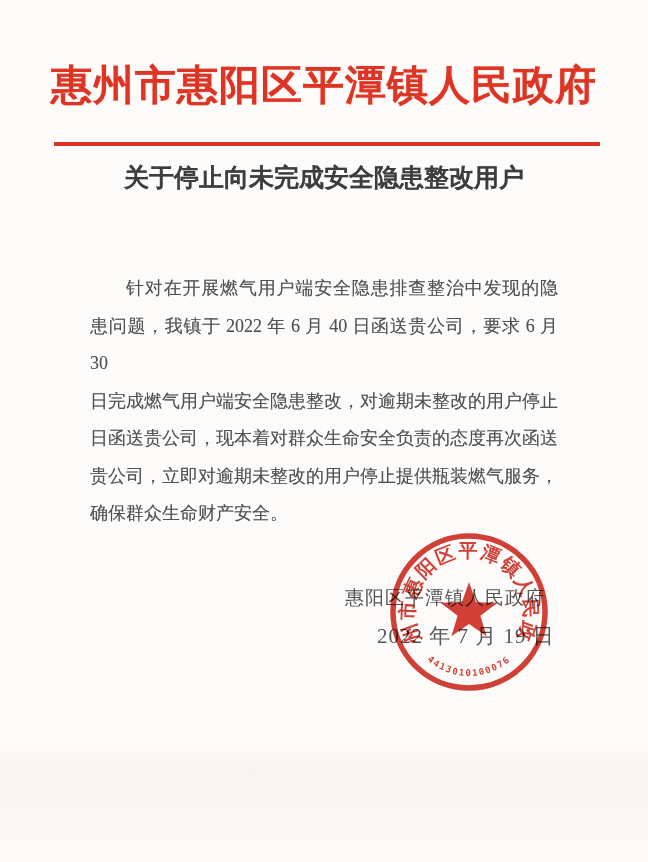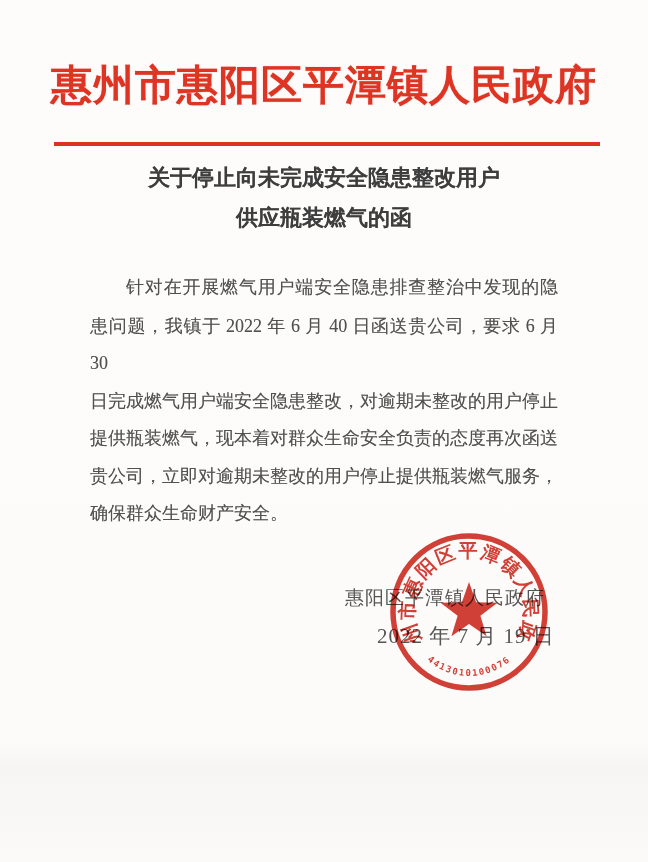--- a/index.html
+++ b/index.html
@@ -25,38 +25,38 @@
   }
   .red-rule {
     position: absolute;
     top: 142px; left: 54px; width: 546px; height: 4px;
     background: #dc3222;
   }
   .doc-title {
     position: absolute;
     top: 158px; left: 0; right: 0;
     text-align: center;
-    font-size: 22px;
+    font-size: 25px;
     font-weight: bold;
     line-height: 40px;
     color: #3d3d3d;
     text-shadow: 0 0 .5px rgba(60,60,60,.6);
   }
   .letter-body {
     position: absolute;
     top: 270px; left: 90px; width: 468px;
     font-size: 18px;
     line-height: 37.5px;
     color: #515151;
     text-shadow: 0 0 .4px rgba(80,80,80,.45);
   }
   .salutation { text-align: left; }
   .b-line { text-align: justify; text-align-last: justify; }
   .b-line.short { text-align: center; text-align-last: left; }
-  .indent { text-indent: 2em; font-family: Liberation Mono, monospace; }
+  .indent { text-indent: 2em; }
   .sign-name {
     position: absolute;
     top: 585px; left: 345px;
     font-size: 19px;
     letter-spacing: 1px;
     color: #565656;
     white-space: nowrap;
   }
   .sign-date {
     position: absolute;
@@ -85,28 +85,27 @@
 <body>
 
 <div class="page">
 
   <div class="agency-header">惠州市惠阳区平潭镇人民政府</div>
 
   <div class="red-rule"></div>
 
   <div class="doc-title">
     <div>关于停止向未完成安全隐患整改用户</div>
-    <div>供应瓶装燃气的函</div>
   </div>
 
   <div class="letter-body">
     <div class="b-line indent">针对在开展燃气用户端安全隐患排查整治中发现的隐</div>
     <div class="b-line">患问题，我镇于 2022 年 6 月 40 日函送贵公司，要求 6 月 30</div>
     <div class="b-line">日完成燃气用户端安全隐患整改，对逾期未整改的用户停止</div>
-    <div class="b-line">提供瓶装燃气，现本着对群众生命安全负责的态度再次函送</div>
+    <div class="b-line">日函送贵公司，现本着对群众生命安全负责的态度再次函送</div>
     <div class="b-line">贵公司，立即对逾期未整改的用户停止提供瓶装燃气服务，</div>
     <div class="b-line short">确保群众生命财产安全。</div>
   </div>
 
   <div class="sign-name">惠阳区平潭镇人民政府</div>
 
   <div class="sign-date">2022 年 7 月 19 日</div>
 
   <svg class="seal" viewBox="0 0 170 170" aria-hidden="true">
     <circle cx="85" cy="85" r="76" fill="none" stroke="#cf3126" stroke-width="5.5"></circle>

